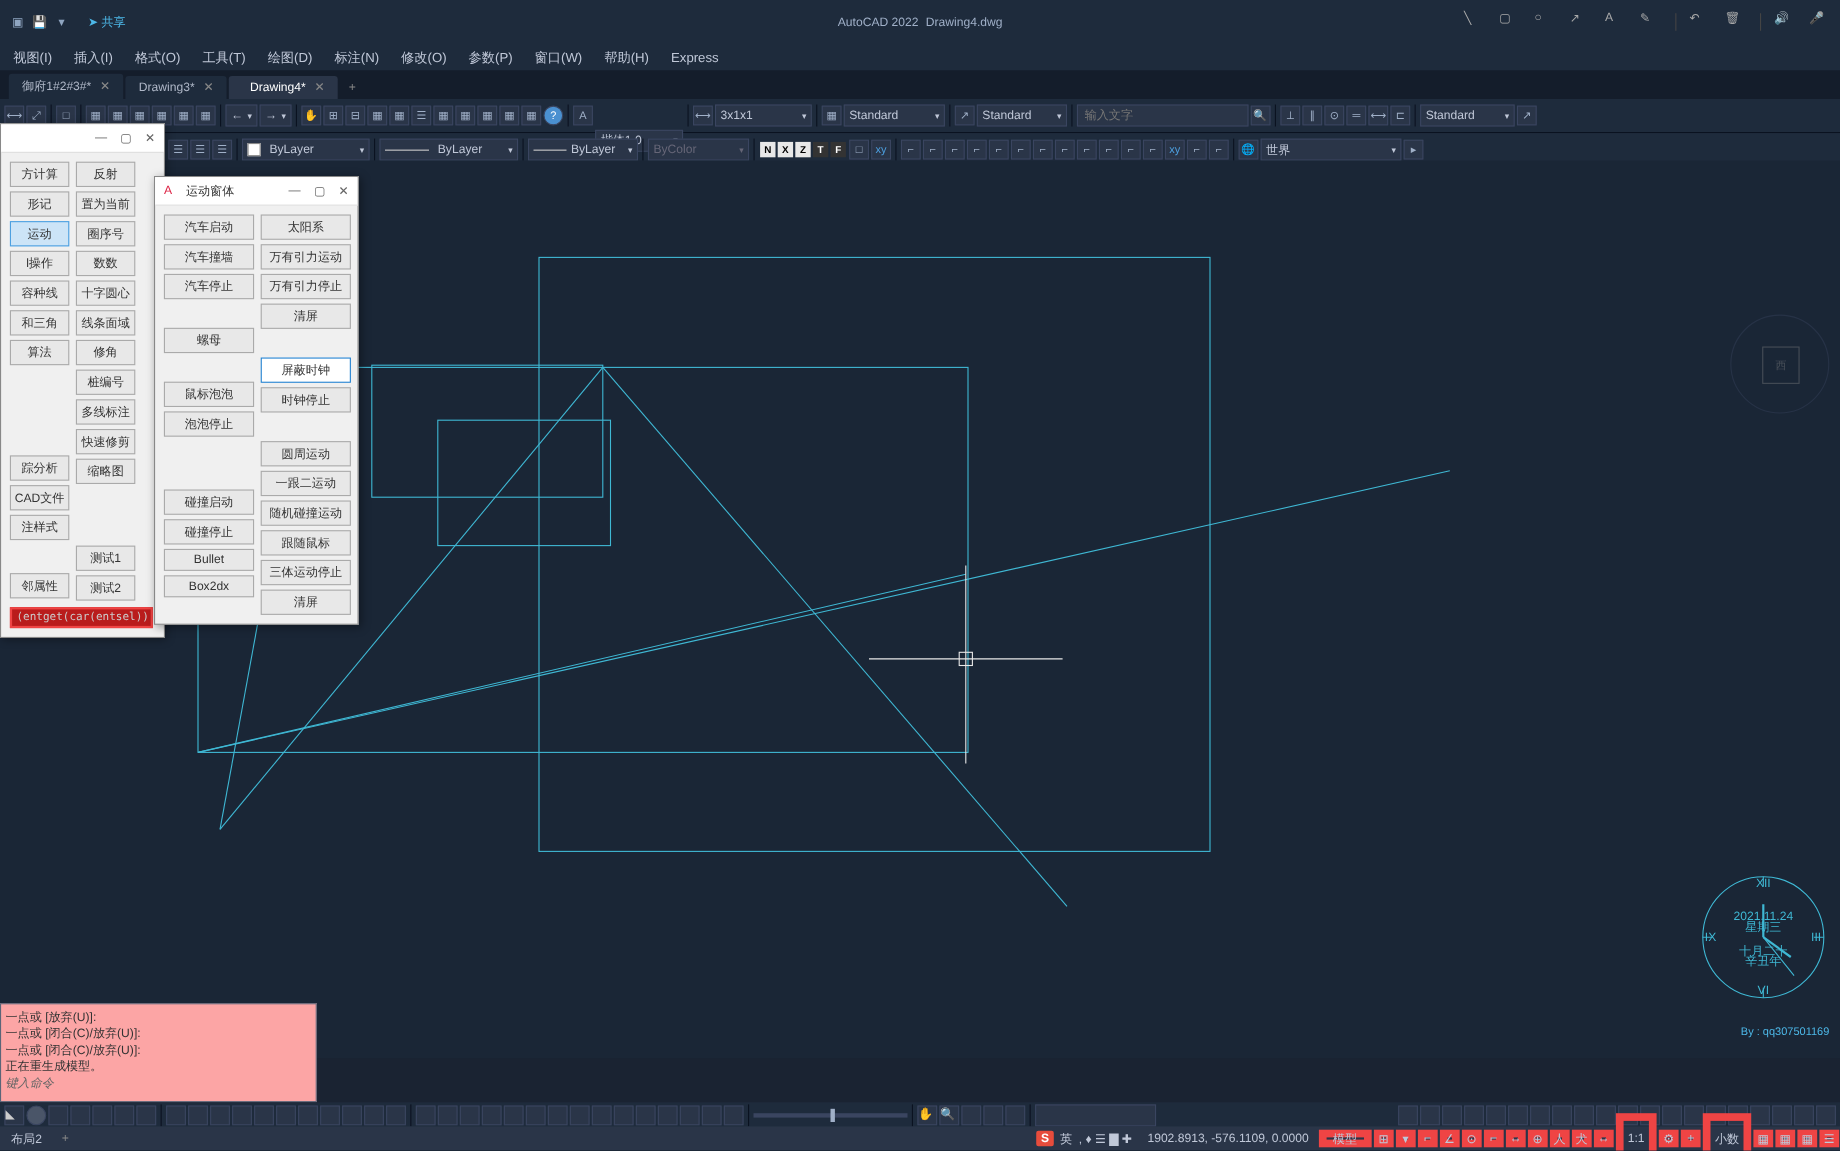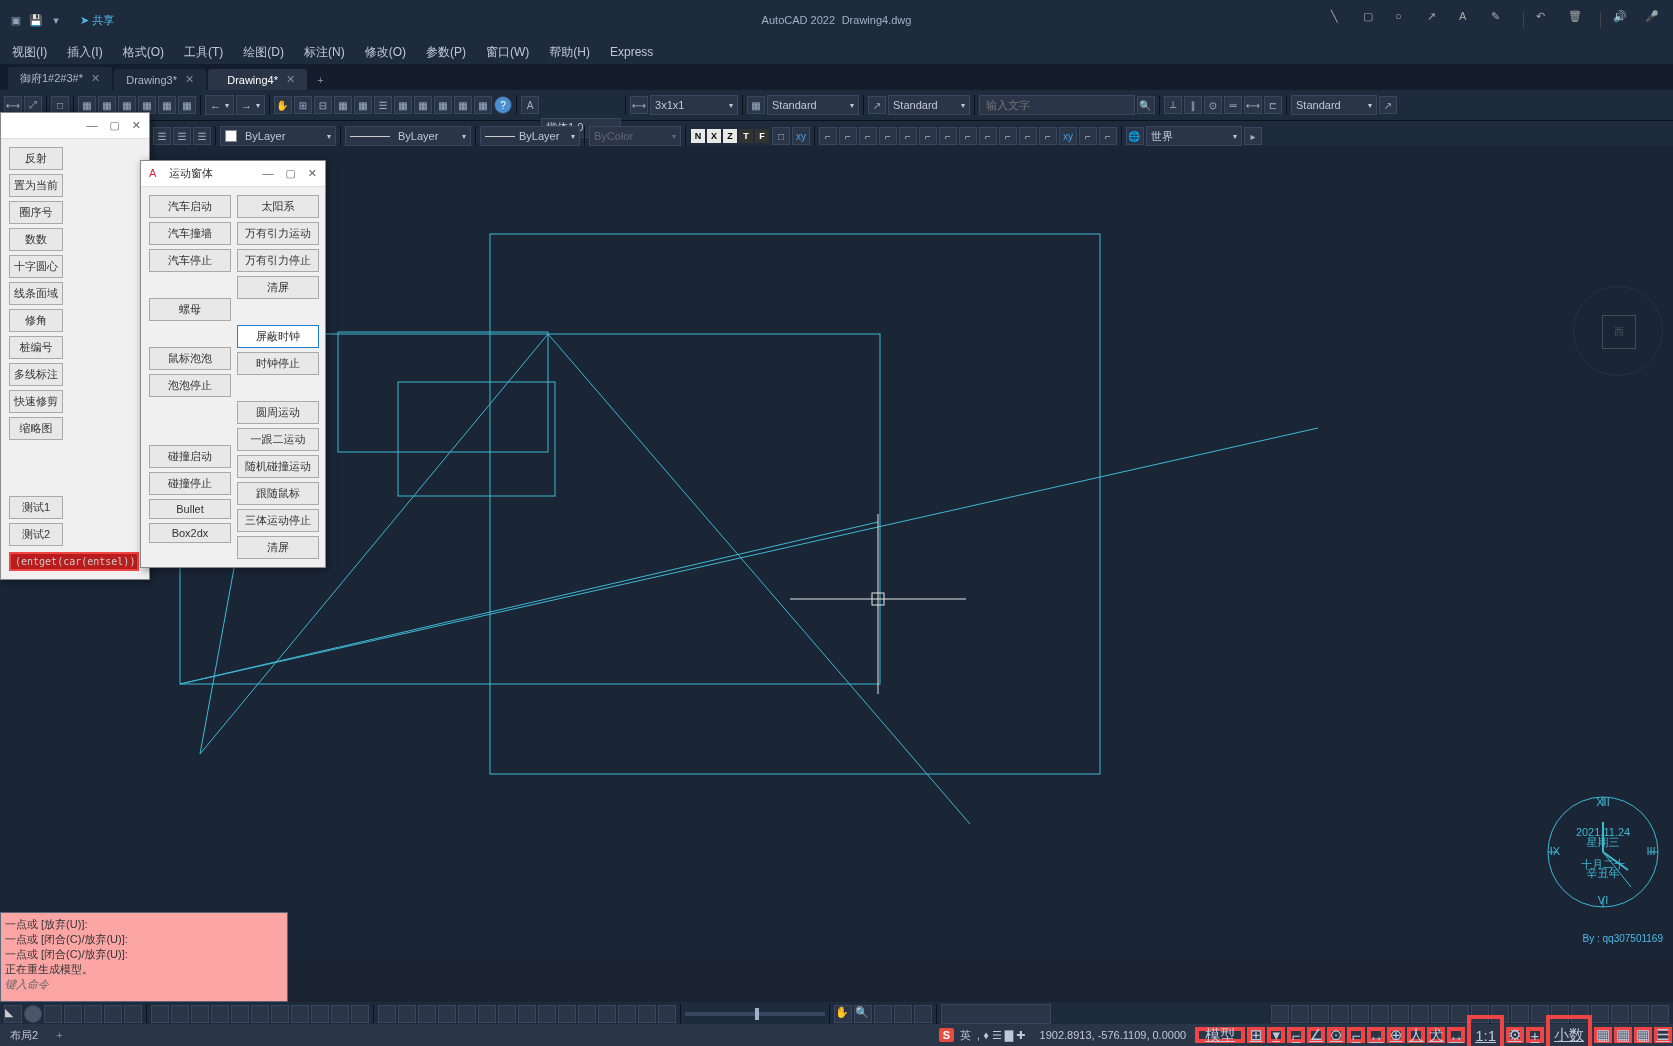--- a/index.html
+++ b/index.html
@@ -72,21 +72,21 @@
 .bottom-tb .slider-thumb{position:absolute;left:50%;top:-4px;width:4px;height:12px;background:#a0b0c8;}
 
 
 .statusbar{position:absolute;bottom:0;left:0;right:0;height:22px;background:#2a3548;display:flex;align-items:center;font-size:10px;color:#c0c8d8;}
 .statusbar .layout-tab{padding:0 10px;}
 .statusbar .add{padding:0 8px;color:#888;}
 .statusbar .spacer{flex:1;}
 .statusbar .ime{display:flex;align-items:center;gap:6px;padding:0 6px;}
 .statusbar .ime-badge{background:#e74c3c;color:#fff;padding:1px 4px;border-radius:2px;font-weight:bold;}
 .statusbar .coords{padding:0 8px;}
-.statusbar .sb-btn{width:18px;height:16px;border:4px solid #ef4444;margin:0 1px;display:inline-flex;align-items:center;justify-content:center;font-size:15px;text-decoration:underline;}
+.statusbar .sb-btn{width:18px;height:16px;border:7px solid #ef4444;margin:0 1px;display:inline-flex;align-items:center;justify-content:center;font-size:11px;}
 
 
 .viewcube{position:absolute;top:140px;right:10px;width:90px;height:90px;border:1px solid #3a4560;border-radius:50%;opacity:0.4;}
 .viewcube .face{position:absolute;top:28px;left:28px;width:34px;height:34px;border:1px solid #888;color:#888;font-size:10px;display:flex;align-items:center;justify-content:center;}
 
 
 .clock{position:absolute;bottom:50px;right:10px;width:120px;height:120px;}
 .clock svg{width:100%;height:100%;}
 .clock-caption{position:absolute;bottom:18px;right:10px;color:#4db8e8;font-size:10px;}
 
@@ -277,21 +277,21 @@
     <span class="ribbon-btn">⌐</span>
     <span class="ribbon-btn">⌐</span>
     <span class="ribbon-btn">⌐</span>
     <span class="ribbon-btn">⌐</span>
     <span class="ribbon-btn">⌐</span>
     <span class="ribbon-btn" style="color:#4da0e0;">xy</span>
     <span class="ribbon-btn">⌐</span>
     <span class="ribbon-btn">⌐</span>
     <span class="ribbon-sep"></span>
     <span class="ribbon-btn">🌐</span>
-    <span class="ribbon-combo" style="width:96px;">
+    <span class="ribbon-combo" style="width:128px;">
         <span>世界</span>
         <span class="arrow" style="margin-left:auto;">▾</span>
       </span>
     <span class="ribbon-btn">▸</span>
   </div>
 </div>
 
 <div class="canvas-area">
   <div class="tl-label" style="top:-2px;">二维线图</div>
   <svg class="canvas-svg" viewBox="0 0 1673 780">
@@ -344,20 +344,37 @@
 
 <div class="panel panel1">
   <div class="panel-title">
     <span class="controls">
         <span>—</span>
         <span>▢</span>
         <span>✕</span>
       </span>
   </div>
   <div class="panel-body" id="panel1-body">
+      <div class="panel-col">
+        <div class="win-btn">方计算</div>
+        <div class="win-btn">形记</div>
+        <div class="win-btn active">运动</div>
+        <div class="win-btn">l操作</div>
+        <div class="win-btn">容种线</div>
+        <div class="win-btn">和三角</div>
+        <div class="win-btn">算法</div>
+        <div style="height: 22px;"></div>
+        <div style="height: 22px;"></div>
+        <div style="height: 22px;"></div>
+        <div class="win-btn">踪分析</div>
+        <div class="win-btn">CAD文件</div>
+        <div class="win-btn">注样式</div>
+        <div style="height: 22px;"></div>
+        <div class="win-btn">邻属性</div>
+      </div>
       <div class="panel-col">
         <div class="win-btn">反射</div>
         <div class="win-btn">置为当前</div>
         <div class="win-btn">圈序号</div>
         <div class="win-btn">数数</div>
         <div class="win-btn">十字圆心</div>
         <div class="win-btn">线条面域</div>
         <div class="win-btn">修角</div>
         <div class="win-btn">桩编号</div>
         <div class="win-btn">多线标注</div>

